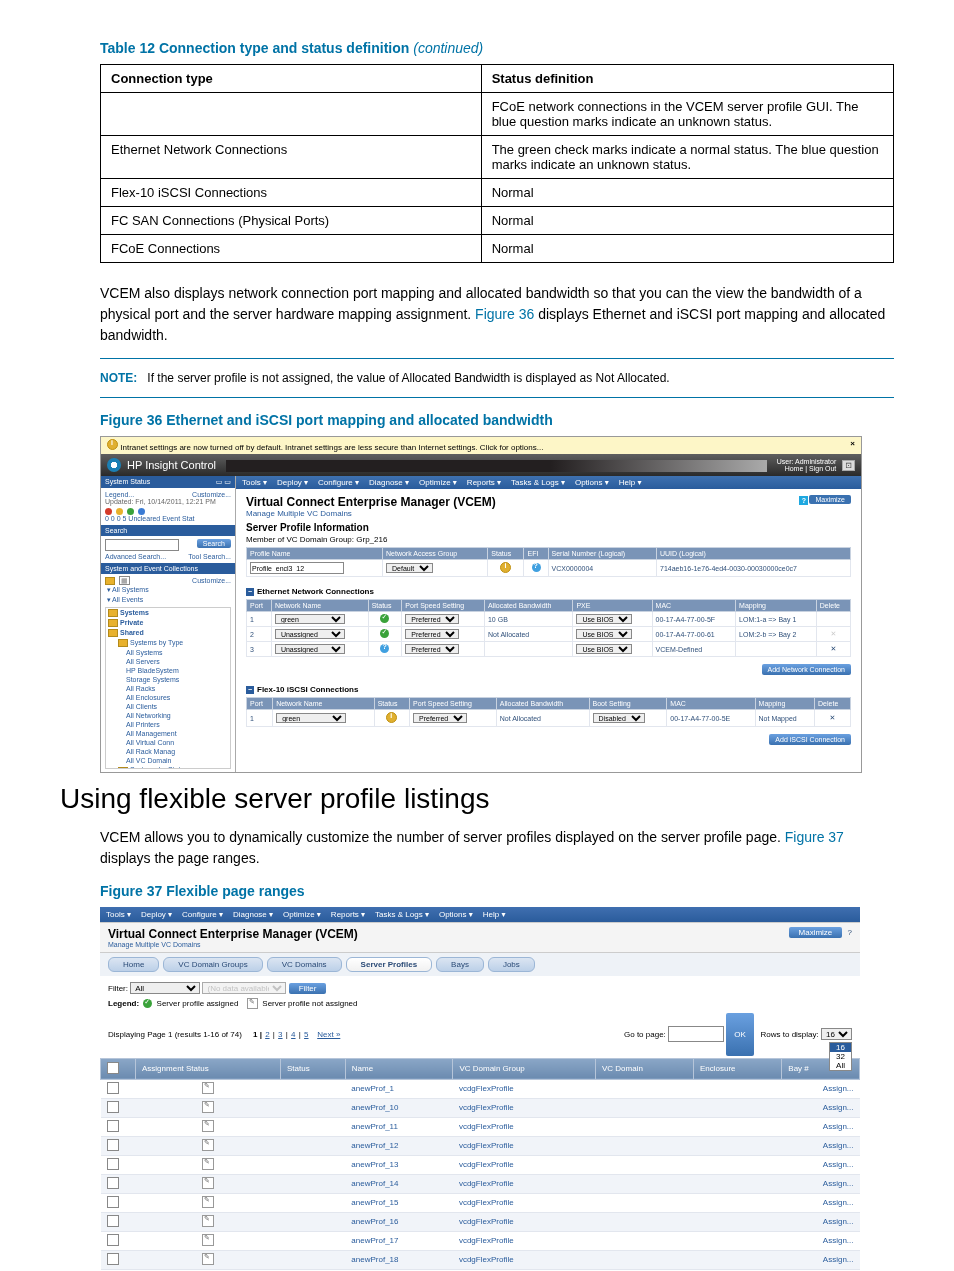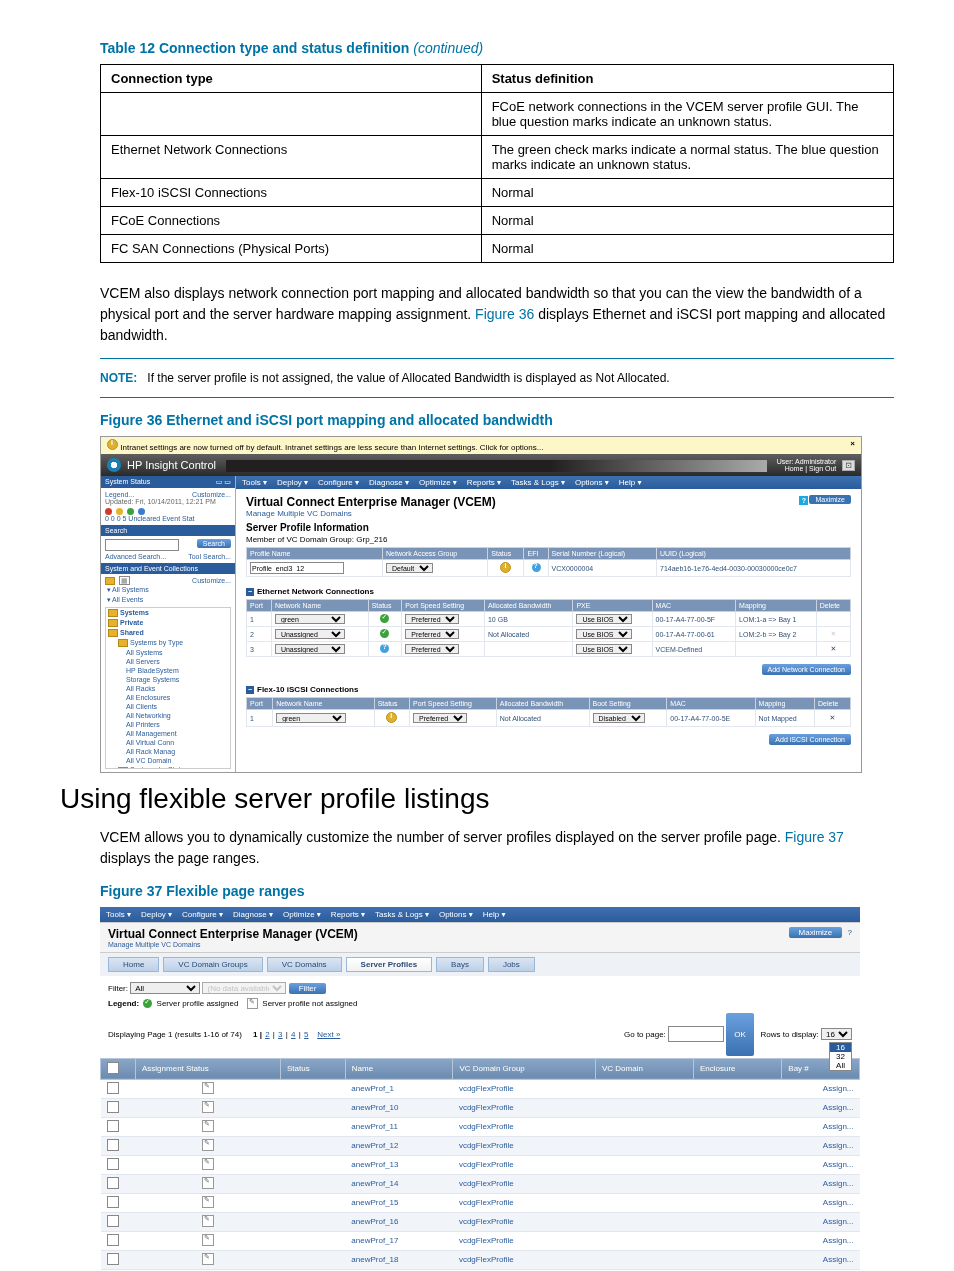--- a/index.html
+++ b/index.html
@@ -189,21 +189,21 @@
   .shot2 .titlebar {
     background: #f4f4f4;
     padding: 4px 8px;
     border-top:1px solid #ccc; border-bottom:1px solid #ccc;
     display:flex; justify-content:space-between;
   }
   .shot2 .ptitle2 { font-size:12px; font-weight:bold; color:#000;}
   .shot2 .sub2 { font-size:7px; color:#2a5c9c; }
   .shot2 .tabrow { background:#eef2f7; padding:4px 8px; display:flex; gap:4px; }
   .tab {
-    padding:2px 14px; background:linear-gradient(#dbe5f2,#bcd0e8); border:1px solid #9bb6d6; border-radius:0; color:#2a4a76; font-size:8px;
+    padding:2px 14px; background:linear-gradient(#dbe5f2,#bcd0e8); border:1px solid #9bb6d6; border-radius:6px; color:#2a4a76; font-size:8px;
   }
   .tab.sel { background:linear-gradient(#fff,#f1f1f1); font-weight:bold; }
   .shot2 .filterrow { padding:6px 8px 2px; font-size:8px; color:#000;}
   .shot2 select, .shot2 input[type=text]{ font-size:8px; border:1px solid #888; height:12px;}
   .filterbtn {
     background:linear-gradient(#6aa0e0,#3a71b0); color:#fff; padding:1px 10px; border-radius:2px; font-size:8px; display:inline-block;
   }
   .shot2 .legendrow, .shot2 .pagerow {
     padding:2px 8px; font-size:8px; color:#000;
   }
@@ -264,25 +264,25 @@
         </tr>
   <tr>
           <td>Ethernet Network Connections</td>
           <td>The green check marks indicate a normal status. The blue question marks indicate an unknown status.</td>
         </tr>
   <tr>
           <td>Flex-10 iSCSI Connections</td>
           <td>Normal</td>
         </tr>
   <tr>
+          <td>FC SAN Connections (Physical Ports)</td>
+          <td>Normal</td>
+        </tr>
+  <tr>
           <td>FCoE Connections</td>
-          <td>Normal</td>
-        </tr>
-  <tr>
-          <td>FC SAN Connections (Physical Ports)</td>
           <td>Normal</td>
         </tr>
 </tbody>
     </table>
 </div>
 
 <p class="body-text">
   <span>VCEM also displays network connection port mapping and allocated bandwidth so that you can the view the bandwidth of a physical port and the server hardware mapping assignment. </span><span class="link-blue">Figure 36</span><span> displays Ethernet and iSCSI port mapping and allocated bandwidth.</span>
 </p>
 

